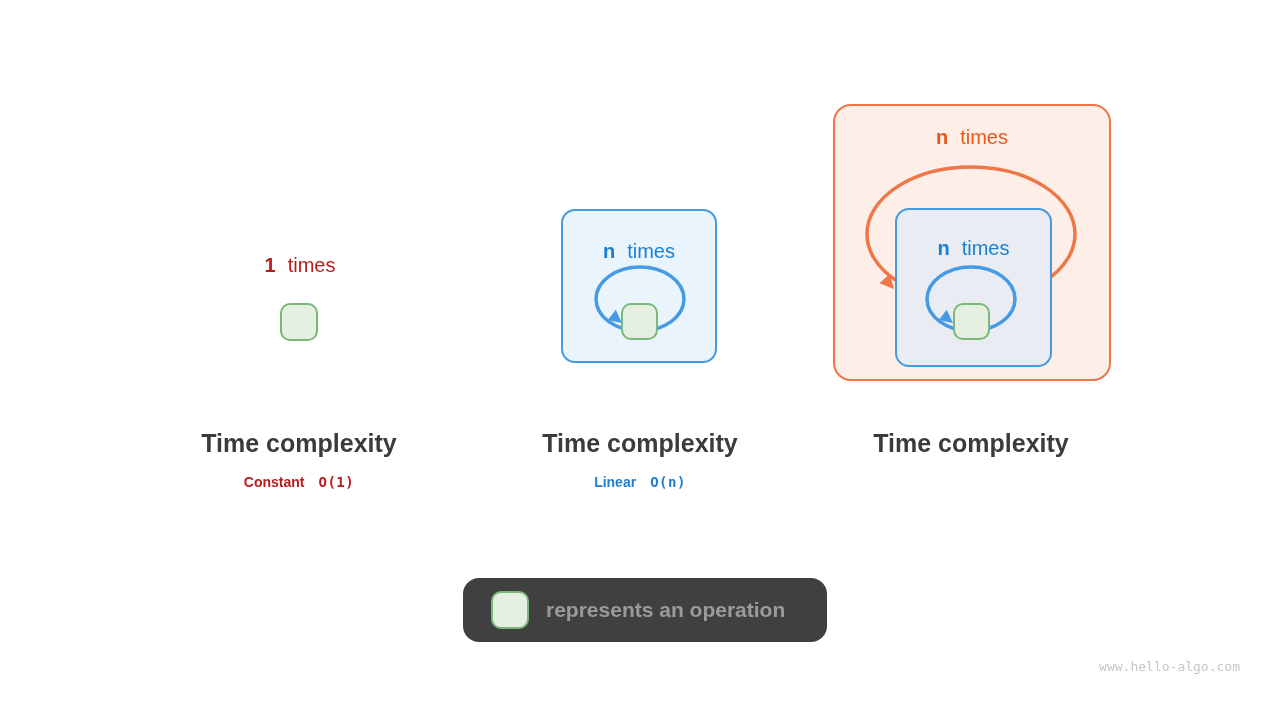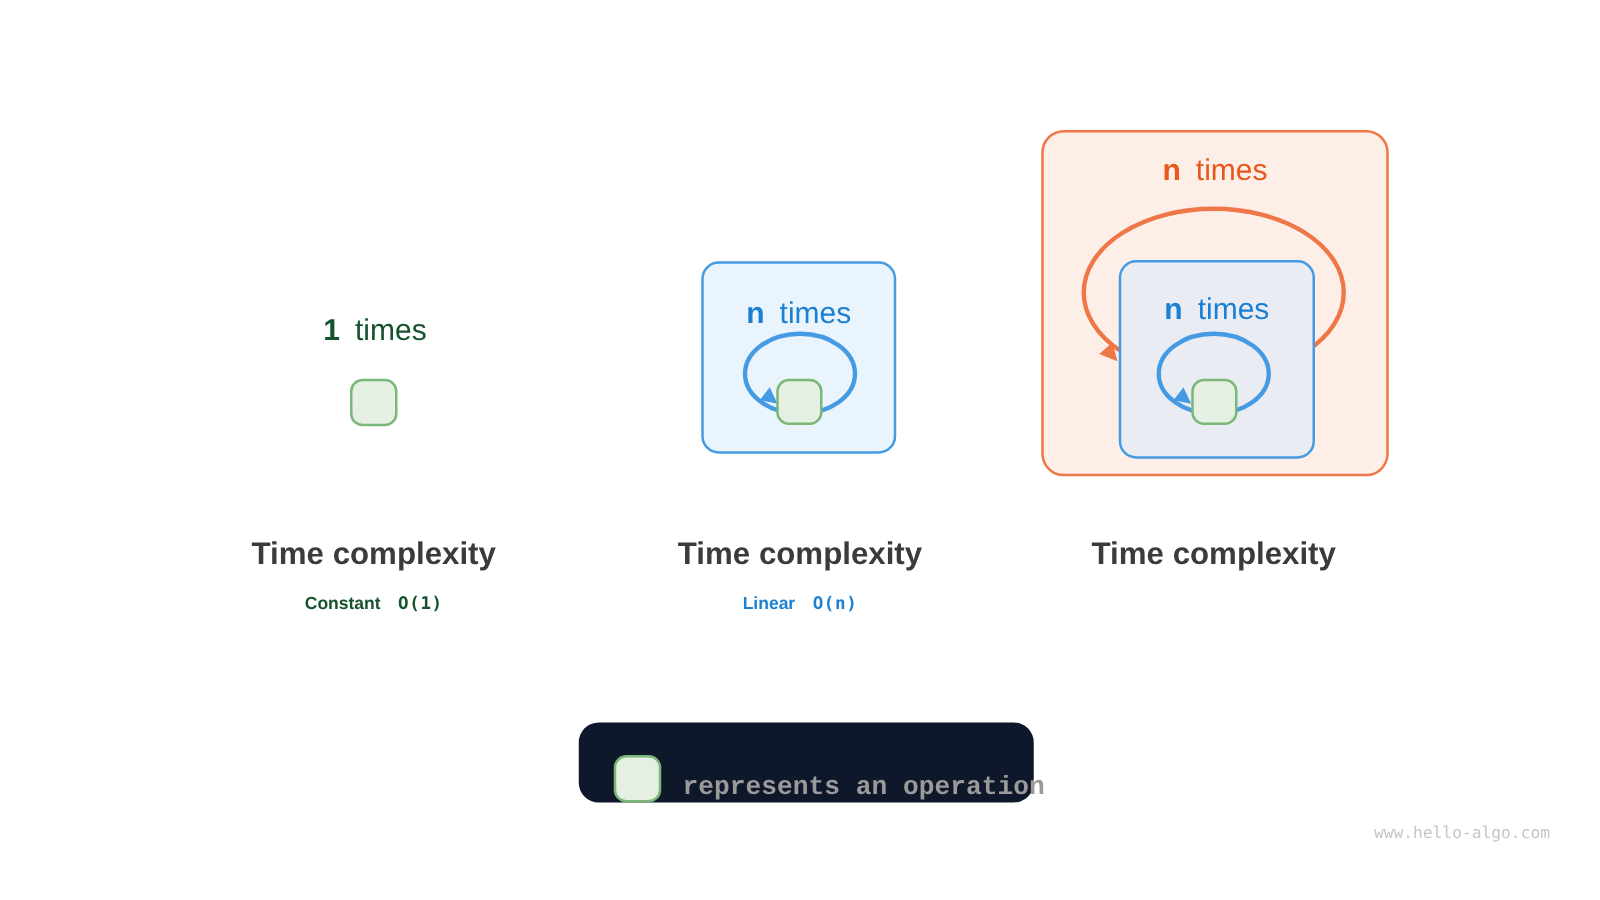--- a/index.html
+++ b/index.html
@@ -46,27 +46,27 @@
     height: 38px;
     border: 2.5px solid #7ab87a;
     background: #e5f0e2;
     border-radius: 10px;
   }
 
   
   .loop-label {
     position: absolute;
     text-align: center;
-    font-size: 24px;
+    font-size: 20px;
     line-height: 28px;
     white-space: nowrap;
   }
   .loop-label .lv { font-weight: 700; margin-right: 12px; }
   .loop-label .lw { font-weight: 400; }
-  .c-green  { color: #14532d; }
+  .c-green  { color: #b91c1c; }
   .c-blue   { color: #1b7fd2; }
   .c-orange { color: #e8581a; }
 
   
   .title-label {
     position: absolute;
     width: 300px;
     text-align: center;
     font-size: 25px;
     font-weight: 700;
@@ -93,25 +93,24 @@
     letter-spacing: 0;
   }
 
   
   .legend {
     position: absolute;
     left: 463px;
     top: 578px;
     width: 364px;
     height: 64px;
-    background: #0f172a;
+    background: #404040;
     border-radius: 16px;
     display: flex;
-    align-items: flex-end;
-    font-family: Liberation Mono, monospace;
+    align-items: center;
   }
   .legend .legend-box {
     box-sizing: border-box;
     width: 38px;
     height: 38px;
     margin-left: 28px;
     border: 2.5px solid #7ab87a;
     background: #e5f0e2;
     border-radius: 10px;
     flex: 0 0 auto;

